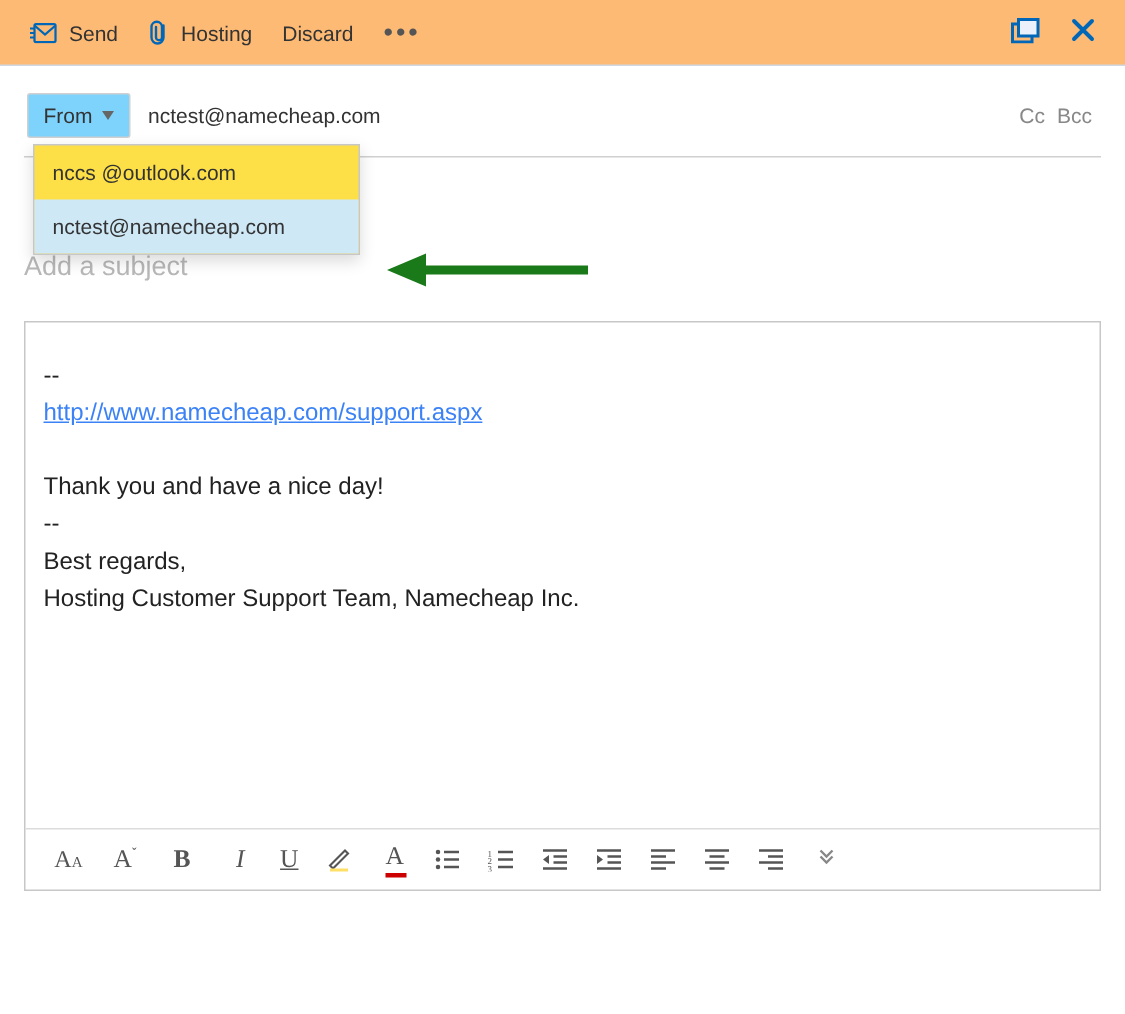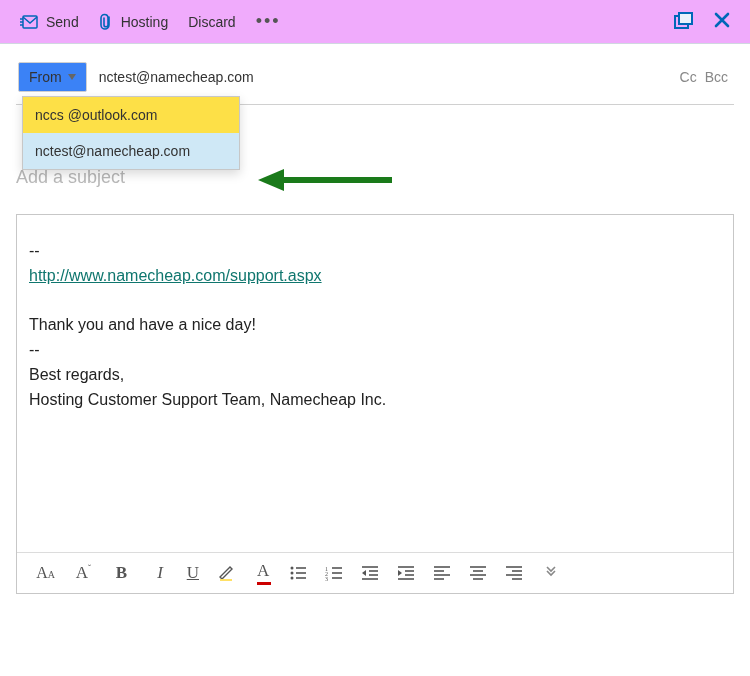--- a/index.html
+++ b/index.html
@@ -7,21 +7,21 @@
       font-family: "Segoe UI", Arial, sans-serif;
       font-size: 14px;
       color: #333;
       width: 750px;
       height: 676px;
       background: #fff;
       position: relative;
     }
     .toolbar {
       height: 44px;
-      background: #f0abfc;
+      background: #fdba74;
       display: flex;
       align-items: center;
       padding: 0 10px;
       border-bottom: 1px solid #d0d7e0;
     }
     .toolbar-btn {
       display: flex;
       align-items: center;
       padding: 6px 10px;
       cursor: pointer;
@@ -34,21 +34,21 @@
     .toolbar-spacer { flex: 1; }
     .toolbar-right-icon { padding: 6px 10px; cursor: pointer; }
     .from-row {
       display: flex;
       align-items: center;
       padding: 18px 18px 12px 18px;
       position: relative;
     }
     .from-btn {
       border: 1px solid #d0d0d0;
-      background: #3b82f6;
+      background: #7dd3fc;
       padding: 6px 10px;
       border-radius: 2px;
       cursor: pointer;
       display: inline-flex;
       align-items: center;
       font-size: 14px;
       color: #333;
     }
     .from-btn .triangle {
       display: inline-block;
@@ -113,21 +113,21 @@
       flex-direction: column;
     }
     .body-content {
       padding: 24px 12px 12px 12px;
       flex: 1;
       overflow: auto;
       font-size: 16px;
       color: #222;
       line-height: 1.55;
     }
-    .body-content a { color: #0f766e; text-decoration: underline; margin-top: 16px; }
+    .body-content a { color: #3b82f6; text-decoration: underline; margin-top: 16px; }
     .format-bar {
       border-top: 1px solid #dcdcdc;
       display: flex;
       align-items: center;
       padding: 4px 4px;
       gap: 2px;
     }
     .fmt-btn {
       width: 34px;
       height: 32px;

